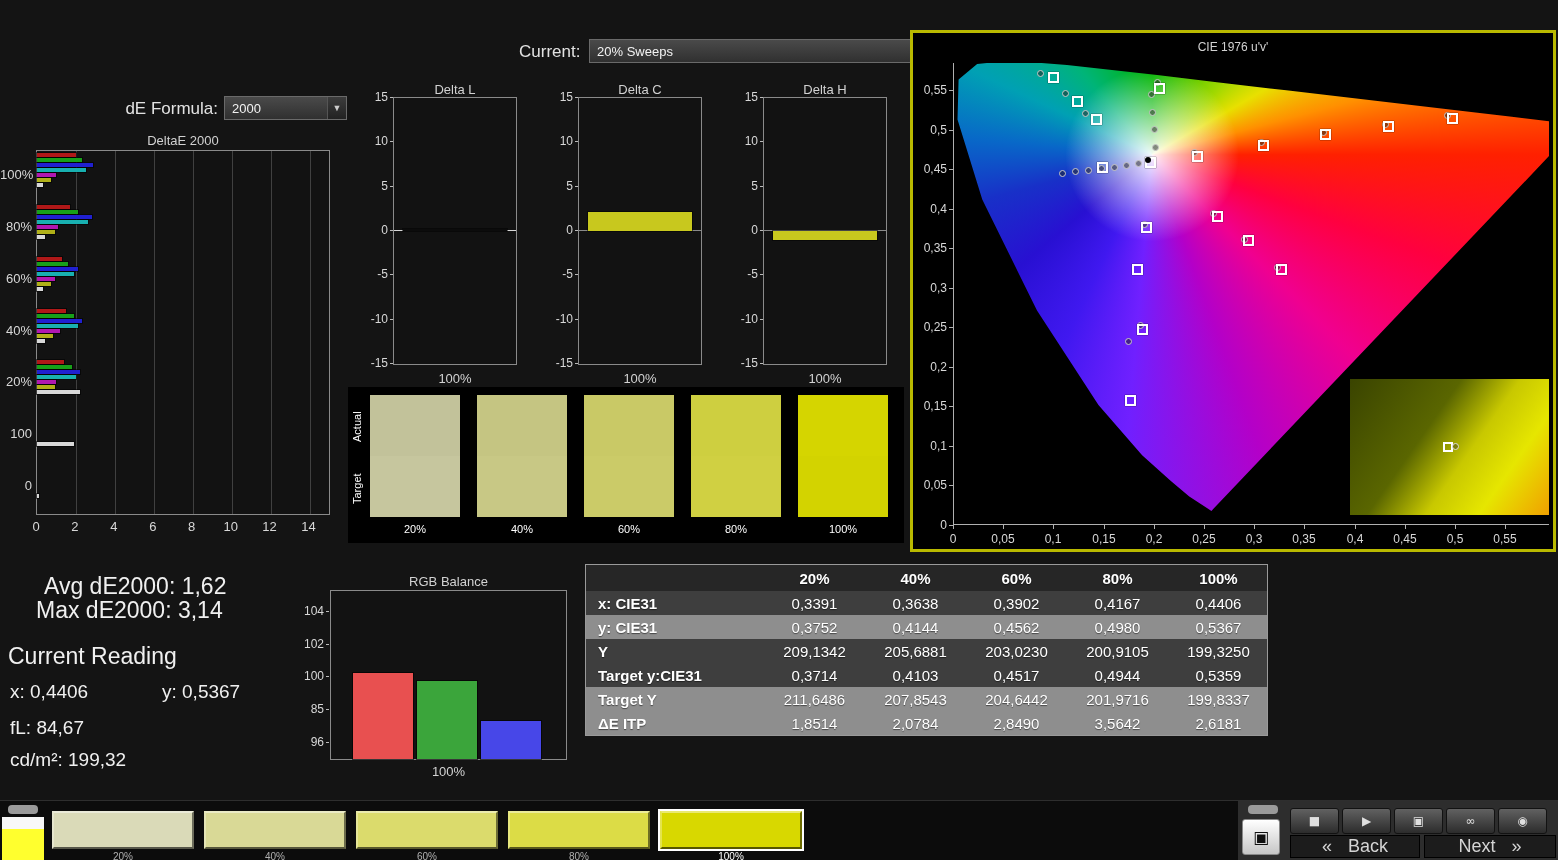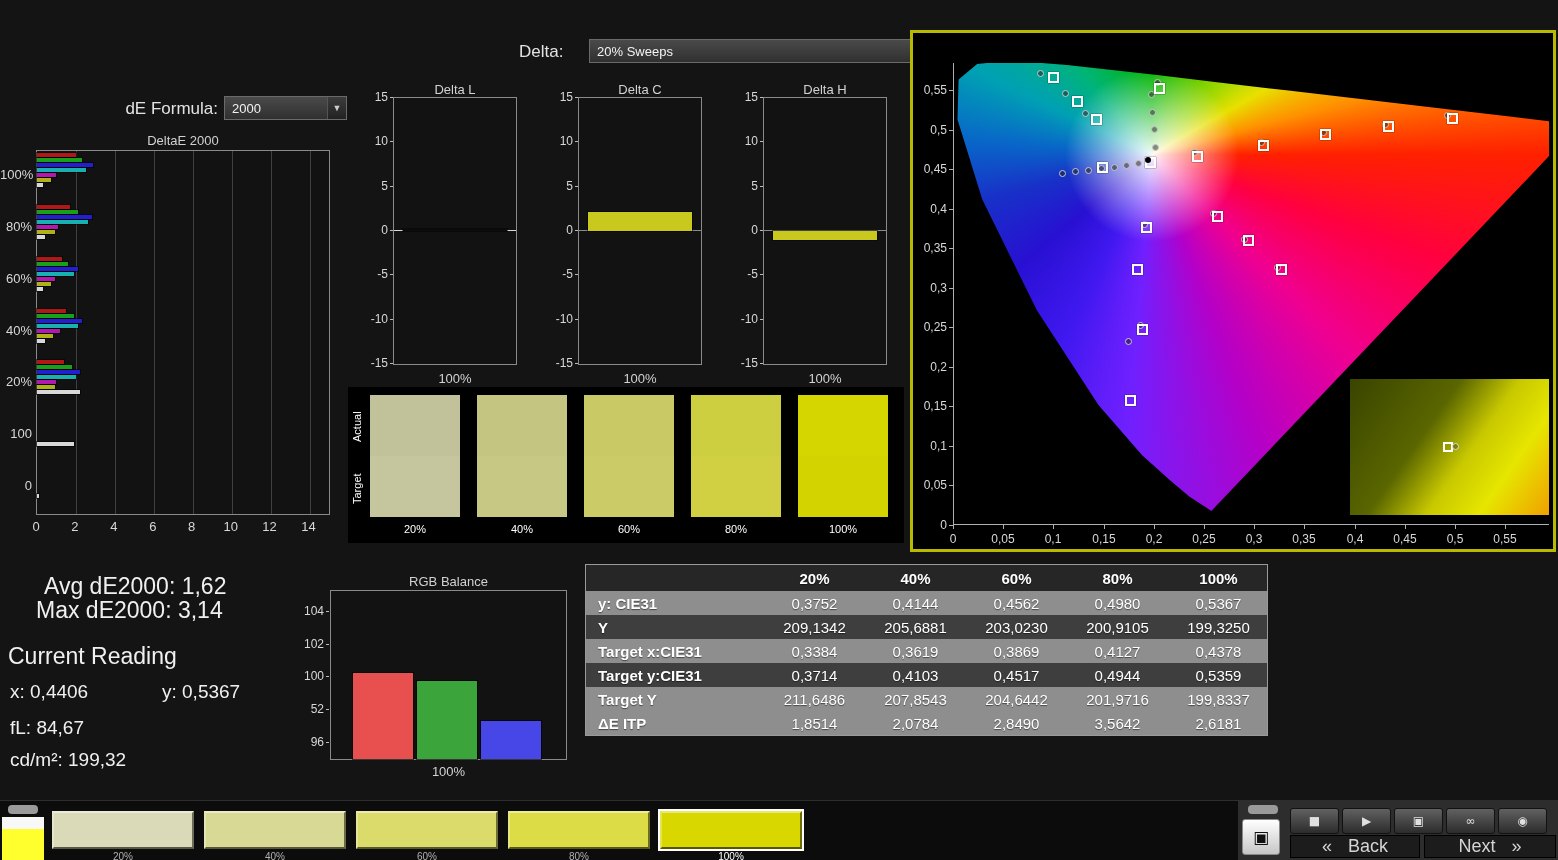--- a/index.html
+++ b/index.html
@@ -48,21 +48,21 @@
 
 <div id="root">
 
 
   <div class="abs ctl-label" style="left:88px;top:99px;width:130px;text-align:right">dE Formula:</div>
   <div class="dropdown" style="left:224px;top:96px;width:123px">
     <span>2000</span>
     <span class="arrow">▼</span>
   </div>
 
-  <div class="abs ctl-label" style="left:519px;top:42px">Delta:</div>
+  <div class="abs ctl-label" style="left:519px;top:42px">Current:</div>
   <div class="dropdown" style="left:589px;top:39px;width:348px">
     <span>20% Sweeps</span>
     <span class="arrow">▼</span>
   </div>
 
   <div class="abs" id="de-panel" style="left:0;top:133px;width:336px;height:400px">
     <div class="chart-title" style="left:36px;top:0;width:294px">DeltaE 2000</div>
     <div class="plot" id="de-plot" style="left:36px;top:17px;width:294px;height:365px">
         <div style="position: absolute; left: 39px; top: 0px; width: 1px; height: 100%; background: rgb(64, 64, 64);"></div>
         <div style="position: absolute; left: 78px; top: 0px; width: 1px; height: 100%; background: rgb(64, 64, 64);"></div>
@@ -207,20 +207,21 @@
       <div style="position: absolute; left: 236px; top: 136px; width: 90px; text-align: center; font-size: 11px; color: rgb(255, 255, 255);">60%</div>
       <div style="position: absolute; left: 343px; top: 8px; width: 90px; height: 61px; background: rgb(206, 207, 64);"></div>
       <div style="position: absolute; left: 343px; top: 69px; width: 90px; height: 61px; background: rgb(208, 208, 66);"></div>
       <div style="position: absolute; left: 343px; top: 136px; width: 90px; text-align: center; font-size: 11px; color: rgb(255, 255, 255);">80%</div>
       <div style="position: absolute; left: 450px; top: 8px; width: 90px; height: 61px; background: rgb(213, 213, 0);"></div>
       <div style="position: absolute; left: 450px; top: 69px; width: 90px; height: 61px; background: rgb(211, 211, 0);"></div>
       <div style="position: absolute; left: 450px; top: 136px; width: 90px; text-align: center; font-size: 11px; color: rgb(255, 255, 255);">100%</div>
     </div>
 
   <div class="abs" id="cie" style="left:910px;top:30px;width:646px;height:522px;background:#000;border:3px solid #b9b900">
+    <div class="chart-title" style="left:0;right:0;top:7px;font-size:12px">CIE 1976 u'v'</div>
     <div id="cie-plot">
       <div id="locus" style="clip-path: polygon(43.26% 97.16%, 39.54% 94.02%, 36.4% 90.61%, 31.62% 85.11%, 24.28% 74.18%, 13.95% 53.69%, 4.75% 29.6%, 0.59% 12.26%, 0.77% 3.57%, 3.89% 0.19%, 8.44% -0.34%, 13.34% -0.15%, 18.99% 0.46%, 25.79% 1.4%, 34.13% 2.63%, 44.19% 4.17%, 55.85% 5.93%, 67.98% 7.78%, 79.04% 9.44%, 87.63% 10.76%, 93.75% 11.68%, 101.16% 12.81%, 105.02% 13.39%);"></div>
     <div style="position: absolute; left: 82.8477px; top: 7.40219px; width: 7px; height: 7px; border-radius: 50%; border: 1px solid rgb(200, 200, 200); background: rgba(30, 30, 30, 0.5);"></div>
         <div style="position: absolute; left: 107.949px; top: 27.1525px; width: 7px; height: 7px; border-radius: 50%; border: 1px solid rgb(200, 200, 200); background: rgba(30, 30, 30, 0.5);"></div>
         <div style="position: absolute; left: 128.03px; top: 46.9029px; width: 7px; height: 7px; border-radius: 50%; border: 1px solid rgb(200, 200, 200); background: rgba(30, 30, 30, 0.5);"></div>
         <div style="position: absolute; left: 200.321px; top: 16.0923px; width: 7px; height: 7px; border-radius: 50%; border: 1px solid rgb(200, 200, 200); background: rgba(30, 30, 30, 0.5);"></div>
         <div style="position: absolute; left: 194.296px; top: 27.9425px; width: 7px; height: 7px; border-radius: 50%; border: 1px solid rgb(200, 200, 200); background: rgba(30, 30, 30, 0.5);"></div>
         <div style="position: absolute; left: 195.301px; top: 46.1129px; width: 7px; height: 7px; border-radius: 50%; border: 1px solid rgb(200, 200, 200); background: rgba(30, 30, 30, 0.5);"></div>
         <div style="position: absolute; left: 197.309px; top: 63.4932px; width: 7px; height: 7px; border-radius: 50%; border: 1px solid rgb(200, 200, 200); background: rgba(30, 30, 30, 0.5);"></div>
         <div style="position: absolute; left: 198.313px; top: 80.8735px; width: 7px; height: 7px; border-radius: 50%; border: 1px solid rgb(200, 200, 200); background: rgba(30, 30, 30, 0.5);"></div>
@@ -331,58 +332,58 @@
         <div style="position: absolute; left: 86px; bottom: 0px; width: 60px; height: 78px; background: rgb(59, 165, 59); outline: rgba(0, 0, 0, 0.6) solid 1px;"></div>
         <div style="position: absolute; left: 150px; bottom: 0px; width: 60px; height: 38px; background: rgb(71, 71, 232); outline: rgba(0, 0, 0, 0.6) solid 1px;"></div>
       </div>
     <div class="chart-title" style="left:34px;top:190px;width:237px">100%</div>
   <div style="position: absolute; left: 0px; top: 30px; width: 28px; text-align: right; font-size: 12px; color: rgb(216, 216, 216);">104</div>
       <div style="position: absolute; left: 30px; top: 37px; width: 3px; height: 1px; background: rgb(187, 187, 187);"></div>
       <div style="position: absolute; left: 0px; top: 63px; width: 28px; text-align: right; font-size: 12px; color: rgb(216, 216, 216);">102</div>
       <div style="position: absolute; left: 30px; top: 70px; width: 3px; height: 1px; background: rgb(187, 187, 187);"></div>
       <div style="position: absolute; left: 0px; top: 95px; width: 28px; text-align: right; font-size: 12px; color: rgb(216, 216, 216);">100</div>
       <div style="position: absolute; left: 30px; top: 102px; width: 3px; height: 1px; background: rgb(187, 187, 187);"></div>
-      <div style="position: absolute; left: 0px; top: 128px; width: 28px; text-align: right; font-size: 12px; color: rgb(216, 216, 216);">52</div>
+      <div style="position: absolute; left: 0px; top: 128px; width: 28px; text-align: right; font-size: 12px; color: rgb(216, 216, 216);">85</div>
       <div style="position: absolute; left: 30px; top: 135px; width: 3px; height: 1px; background: rgb(187, 187, 187);"></div>
       <div style="position: absolute; left: 0px; top: 161px; width: 28px; text-align: right; font-size: 12px; color: rgb(216, 216, 216);">96</div>
       <div style="position: absolute; left: 30px; top: 168px; width: 3px; height: 1px; background: rgb(187, 187, 187);"></div>
     </div>
 
   <div id="tbl">
       <div class="tbl-row header">
         <div class="tbl-cell lbl"></div>
         <div class="tbl-cell">20%</div>
         <div class="tbl-cell">40%</div>
         <div class="tbl-cell">60%</div>
         <div class="tbl-cell">80%</div>
         <div class="tbl-cell">100%</div>
       </div>
+      <div class="tbl-row dark">
+        <div class="tbl-cell lbl">x: CIE31</div>
+        <div class="tbl-cell">0,3391</div>
+        <div class="tbl-cell">0,3638</div>
+        <div class="tbl-cell">0,3902</div>
+        <div class="tbl-cell">0,4167</div>
+        <div class="tbl-cell">0,4406</div>
+      </div>
       <div class="tbl-row light">
         <div class="tbl-cell lbl">y: CIE31</div>
         <div class="tbl-cell">0,3752</div>
         <div class="tbl-cell">0,4144</div>
         <div class="tbl-cell">0,4562</div>
         <div class="tbl-cell">0,4980</div>
         <div class="tbl-cell">0,5367</div>
       </div>
       <div class="tbl-row dark">
         <div class="tbl-cell lbl">Y</div>
         <div class="tbl-cell">209,1342</div>
         <div class="tbl-cell">205,6881</div>
         <div class="tbl-cell">203,0230</div>
         <div class="tbl-cell">200,9105</div>
         <div class="tbl-cell">199,3250</div>
-      </div>
-      <div class="tbl-row light">
-        <div class="tbl-cell lbl">Target x:CIE31</div>
-        <div class="tbl-cell">0,3384</div>
-        <div class="tbl-cell">0,3619</div>
-        <div class="tbl-cell">0,3869</div>
-        <div class="tbl-cell">0,4127</div>
-        <div class="tbl-cell">0,4378</div>
       </div>
       <div class="tbl-row dark">
         <div class="tbl-cell lbl">Target y:CIE31</div>
         <div class="tbl-cell">0,3714</div>
         <div class="tbl-cell">0,4103</div>
         <div class="tbl-cell">0,4517</div>
         <div class="tbl-cell">0,4944</div>
         <div class="tbl-cell">0,5359</div>
       </div>
       <div class="tbl-row light">

